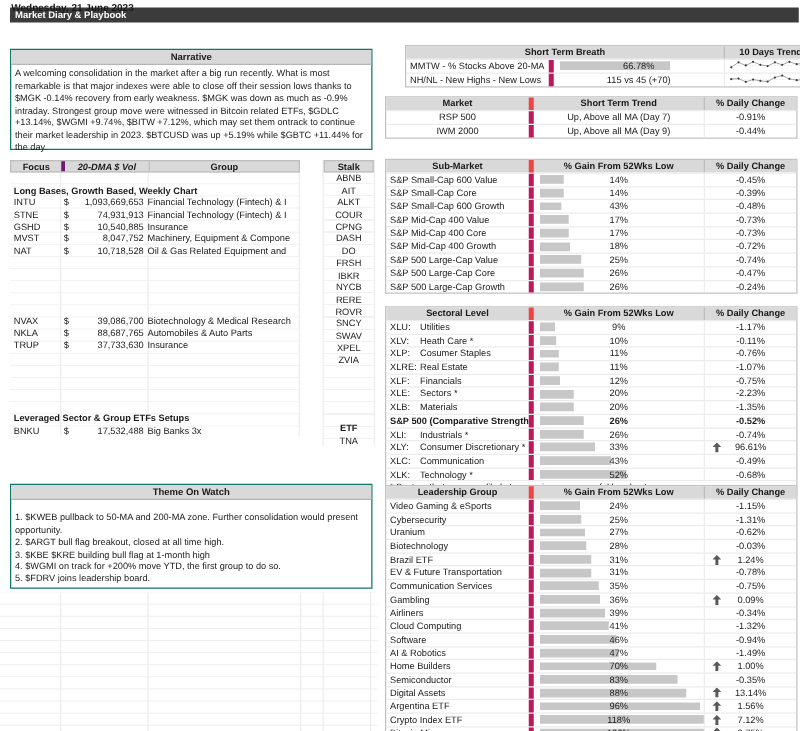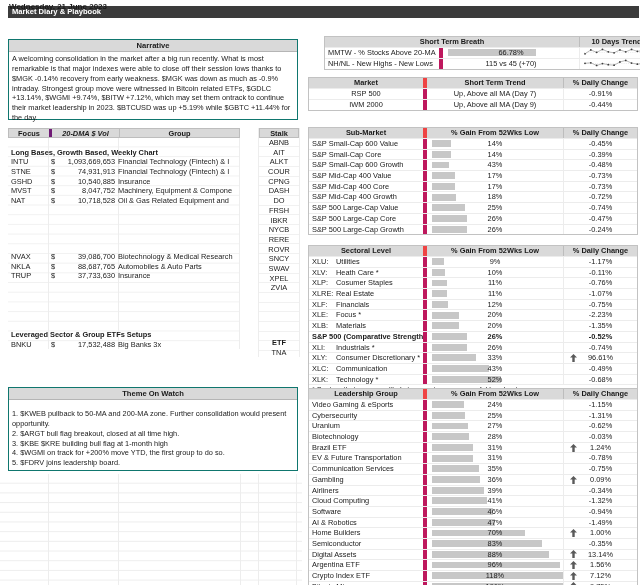--- a/index.html
+++ b/index.html
@@ -359,21 +359,21 @@
           <div class="cl"><span class="tick">XLRE:</span><span>Real Estate</span></div>
           <div class="cm"><div class="bar" style="width: 14.63px;"></div><span class="val">11%</span></div>
           <div class="cr"><span>-1.07%</span></div>
         </div>
         <div class="rt-row">
           <div class="cl"><span class="tick">XLF:</span><span>Financials</span></div>
           <div class="cm"><div class="bar" style="width: 15.96px;"></div><span class="val">12%</span></div>
           <div class="cr"><span>-0.75%</span></div>
         </div>
         <div class="rt-row">
-          <div class="cl"><span class="tick">XLE:</span><span>Focus *</span></div>
+          <div class="cl"><span class="tick">XLE:</span><span>Sectors *</span></div>
           <div class="cm"><div class="bar" style="width: 26.6px;"></div><span class="val">20%</span></div>
           <div class="cr"><span>-2.23%</span></div>
         </div>
         <div class="rt-row">
           <div class="cl"><span class="tick">XLB:</span><span>Materials</span></div>
           <div class="cm"><div class="bar" style="width: 26.6px;"></div><span class="val">20%</span></div>
           <div class="cr"><span>-1.35%</span></div>
         </div>
         <div class="rt-row">
           <div class="cl bold">S&amp;P 500 (Comparative Strength)</div>

